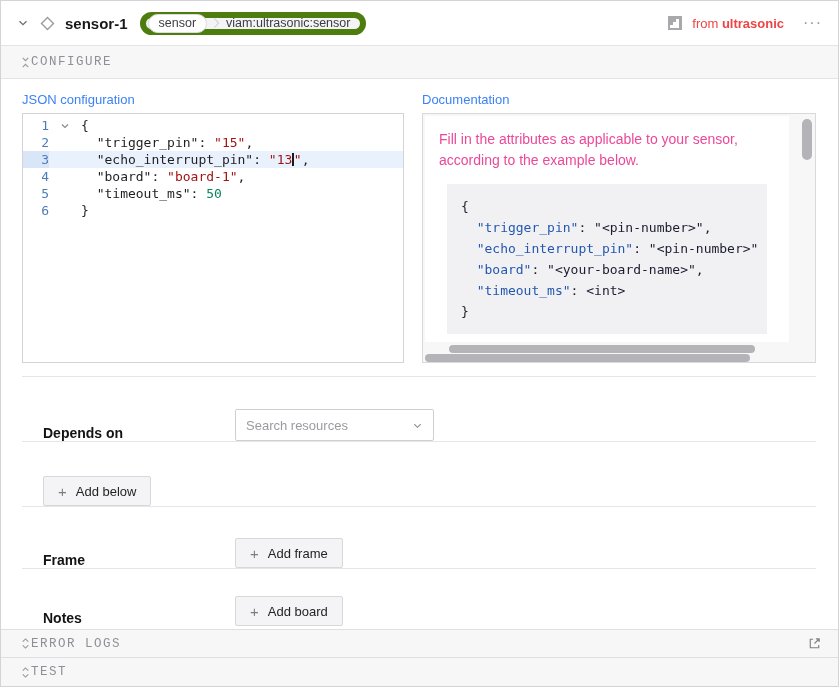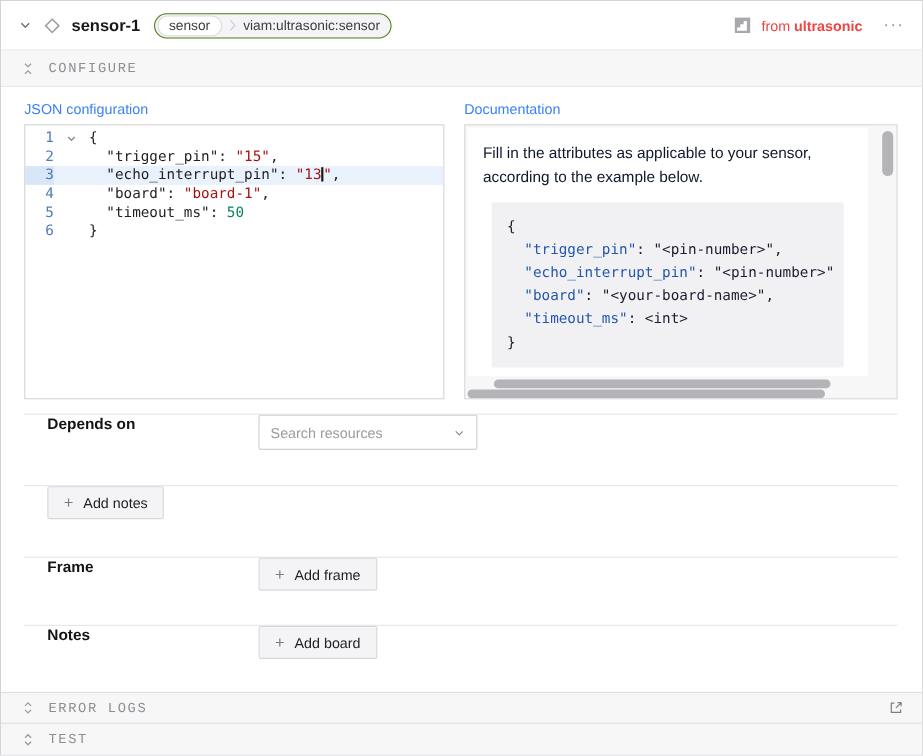--- a/index.html
+++ b/index.html
@@ -8,32 +8,32 @@
   .card { width:839px; height:687px; border:1px solid #d4d4d8; background:#fff;
     display:flex; flex-direction:column; }
 
   
   .hdr { height:45px; flex:none; display:flex; align-items:center;
     padding:0 14px 0 16px; border-bottom:1px solid #e4e4e7; background:#fff; }
   .hdr .caret { display:flex; margin-right:10px; cursor:pointer; }
   .hdr .diamond { display:flex; margin-right:9px; }
   .hdr-title { font-size:15px; font-weight:700; color:#18181b; margin-right:12px; }
   .badge-pill { display:flex; align-items:center; background:#f4f4f6;
-    border:1px solid #4d7c0f; border-radius:12px; height:23px; padding:0 10px 0 2px; gap:6px; }
+    border:6px solid #4d7c0f; border-radius:12px; height:23px; padding:0 10px 0 2px; gap:6px; }
   .badge-type { background:#fff; border:1px solid #dcdcdf; border-radius:10px;
     height:19px; display:flex; align-items:center; padding:0 10px; font-size:12.5px; color:#3c3c42; }
   .badge-model { font-size:12.5px; color:#3c3c42; }
   .hdr-right { margin-left:auto; display:flex; align-items:center; gap:9px; }
   .from-txt { font-size:13px; color:#ef4444; }
   .from-txt b { font-weight:700; }
   .menu-dots { font-size:16px; color:#97979c; letter-spacing:1px; padding:0 2px;
     cursor:pointer; margin-left:8px; line-height:1; }
 
   
-  .sec-bar { flex:none; display:flex; align-items:center; gap:13px;
+  .sec-bar { flex:none; display:flex; align-items:center; 
     padding:0 16px 0 19px; background:#f7f7f8;
     font-family:"Liberation Mono", monospace; font-size:12.5px;
     letter-spacing:1.5px; color:#8e8e95; cursor:pointer; }
   .sec-bar.cfg { height:33px; border-bottom:1px solid #e4e4e7; }
   .sec-bar.logs { height:28px; border-top:1px solid #dfdfe2; }
   .sec-bar.test { height:29px; border-top:1px solid #dfdfe2; }
   .sec-bar .spacer { flex:1; }
 
   
   .content { flex:none; padding:13px 22px 0 21px; background:#fff; }
@@ -53,33 +53,33 @@
   .cs { color:#a31515; }
   .cn { color:#098658; }
   .cursor { display:inline-block; width:1.5px; height:13px; background:#1a1a1a;
     vertical-align:-2px; }
 
   
   .doc-panel { flex:1; height:250px; border:1px solid #d9d9dc; background:#f7f7f8;
     position:relative; overflow:hidden; }
   .doc-inner { position:absolute; left:2px; top:2px; right:26px; bottom:20px;
     background:#fff; padding:13px 14px; overflow:hidden; }
-  .doc-intro { font-size:14px; line-height:1.5; color:#0f172a; max-width:340px; }
+  .doc-intro { font-size:14px; line-height:1.5; color:#ec4899; max-width:340px; }
   .doc-code { margin:13px 8px 0 8px; background:#f1f1f3; padding:12px 14px;
     font-family:"DejaVu Sans Mono", monospace; font-size:13px; line-height:21px;
     white-space:pre; overflow:hidden; color:#1d1d28; }
   .dk { color:#2457b0; }
   .dv { color:#1c1c30; }
   .sb-thumb { position:absolute; background:#b4b4b8; border-radius:5px; }
   .sb-v { right:3px; top:5px; width:10px; height:41px; }
   .sb-h1 { left:26px; top:231px; width:306px; height:8px; }
   .sb-h2 { left:2px;  top:240px; width:325px; height:8px; }
 
   
-  .row { display:flex; align-items:flex-start; padding-left:21px;
+  .row { display:flex; align-items:flex-end; padding-left:21px;
     border-top:1px solid #e6e6e9; background:#fff; }
   .row-label { width:192px; flex:none; font-size:14px; font-weight:700; color:#131316; }
   .r1 { height:65px; } .r2 { height:65px; } .r3 { height:62px; } .r4 { height:58px; }
   .rows-wrap { margin-top:13px; }
   .bottom-gap { height:7px; background:#fff; }
   .bottom-fill { flex:1; background:#fff; }
 
   .select { width:199px; height:32px; border:1px solid #cfcfd3; border-radius:2px;
     background:#fff; display:flex; align-items:center; padding:0 10px;
     cursor:pointer; }
@@ -207,21 +207,21 @@
           <span style="display:flex;">
             <svg width="11" height="11" viewBox="0 0 12 12">
                 <path d="M2.5 4.5 L6 8 L9.5 4.5" stroke="#8a8a90" stroke-width="1.2" fill="none"></path>
               </svg>
           </span>
         </div>
       </div>
       <div class="row r2">
         <button class="btn">
           <span class="plus">+</span>
-          <span>Add notes</span>
+          <span>Add below</span>
         </button>
       </div>
       <div class="row r3">
         <span class="row-label">Frame</span>
         <button class="btn">
           <span class="plus">+</span>
           <span>Add frame</span>
         </button>
       </div>
       <div class="row r4">

